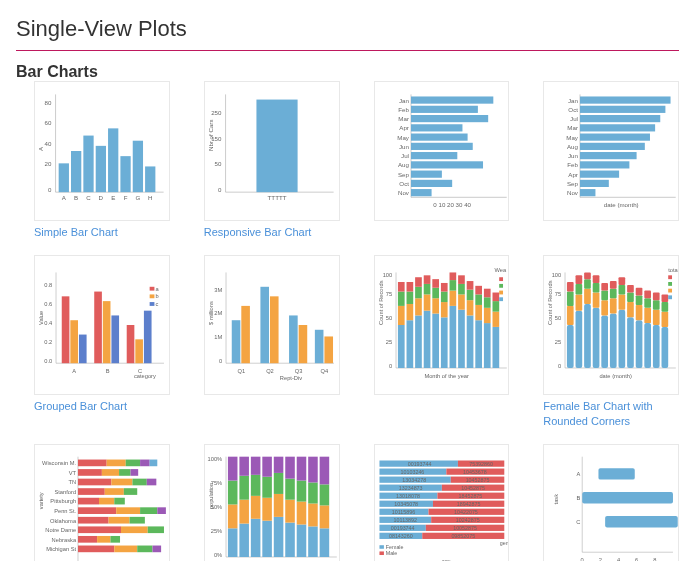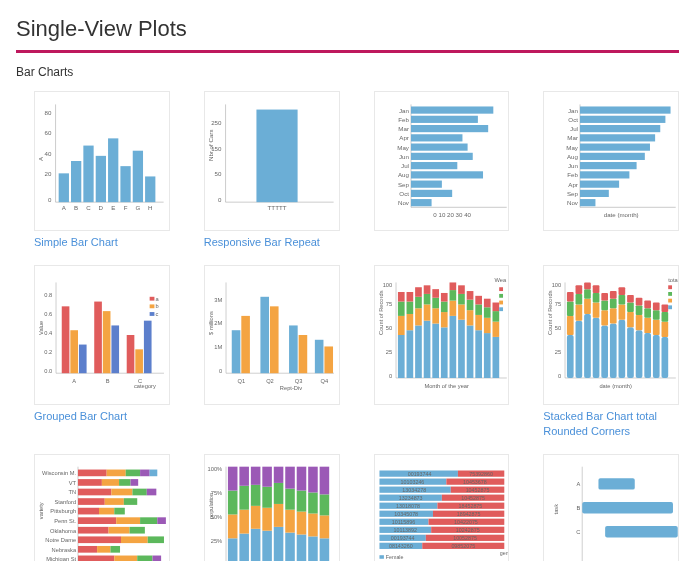--- a/index.html
+++ b/index.html
@@ -1,18 +1,18 @@
 <!DOCTYPE html>
 <html><head>
   <meta charset="utf-8">
   <style>
     * { box-sizing: border-box; margin: 0; padding: 0; }
     body { font-family: Arial, sans-serif; background: #fff; color: #333; padding: 16px; width: 695px; }
-    h1 { font-size: 22px; font-weight: normal; color: #333; border-bottom: 3px solid #be185d; padding-bottom: 8px; margin-bottom: 12px; }
-    h2 { font-size: 12px; font-weight: normal; margin-bottom: 12px; }
+    h1 { font-size: 22px; font-weight: normal; color: #333; border-bottom: 1px solid #be185d; padding-bottom: 8px; margin-bottom: 12px; }
+    h2 { font-size: 16px; font-weight: bold; margin-bottom: 0; }
     .grid { display: grid; grid-template-columns: repeat(4, 1fr); gap: 16px; }
     .chart-item { display: flex; flex-direction: column; margin-left: 18px; }
     .chart-box { width: 100%; height: 140px; border: 1px solid #e8e8e8; background: #fff; display: flex; align-items: center; justify-content: center; overflow: hidden; position: relative; cursor: pointer; }
     .chart-label { font-size: 11px; color: #4a90d9; margin-top: 4px; line-height: 1.3; }
     svg { width: 100%; height: 100%; }
     .axis-line { stroke: #999; stroke-width: 0.5; }
     .axis-label { font-size: 6px; fill: #666; }
   </style>
 </head>
 <body>
@@ -65,21 +65,21 @@
         <text x="16" y="100" class="axis-label" text-anchor="end">0</text>
         <text x="16" y="75" class="axis-label" text-anchor="end">50</text>
         <text x="16" y="50" class="axis-label" text-anchor="end">150</text>
         <text x="16" y="25" class="axis-label" text-anchor="end">250</text>
 
         <rect x="50" y="10" width="40" height="90" fill="#6baed6"></rect>
         <text x="70" y="108" class="axis-label" text-anchor="middle">TTTTT</text>
         <text x="8" y="60" class="axis-label" transform="rotate(-90, 8, 60)">Nbr of Cars</text>
       </svg>
     </div>
-    <div class="chart-label">Responsive Bar Repeat</div>
+    <div class="chart-label">Responsive Bar Chart</div>
   </div>
 
   <div class="chart-item">
     <div class="chart-box">
       <svg viewBox="0 0 130 120" xmlns="http://www.w3.org/2000/svg">
         <line x1="35" y1="5" x2="35" y2="105" class="axis-line"></line>
         <line x1="35" y1="105" x2="128" y2="105" class="axis-line"></line>
 
         <text x="33" y="13" class="axis-label" text-anchor="end">Jan</text>
         <rect x="35" y="7" width="80" height="7" fill="#6baed6"></rect>
@@ -355,21 +355,21 @@
         <text x="75" y="115" class="axis-label" text-anchor="middle">date (month)</text>
         <text x="8" y="60" class="axis-label" transform="rotate(-90, 8, 60)">Count of Records</text>
 
         <text x="130" y="5" class="axis-label">total</text>
         <rect x="130" y="8" width="4" height="4" fill="#e05c5c"></rect>
         <rect x="130" y="15" width="4" height="4" fill="#5cb85c"></rect>
         <rect x="130" y="22" width="4" height="4" fill="#f4a442"></rect>
         <rect x="130" y="29" width="4" height="4" fill="#6baed6"></rect>
       </svg>
     </div>
-    <div class="chart-label">Stacked Bar Chart total Rounded Corners</div>
+    <div class="chart-label">Female Bar Chart with Rounded Corners</div>
   </div>
 
   <div class="chart-item">
     <div class="chart-box">
       <svg viewBox="0 0 140 130" xmlns="http://www.w3.org/2000/svg">
         <line x1="45" y1="5" x2="45" y2="115" class="axis-line"></line>
         <line x1="45" y1="115" x2="138" y2="115" class="axis-line"></line>
 
         <text x="43" y="14" class="axis-label" text-anchor="end" font-size="5">Wisconsin M.</text>
         <rect x="45" y="8" width="30" height="7" fill="#e05c5c"></rect>

